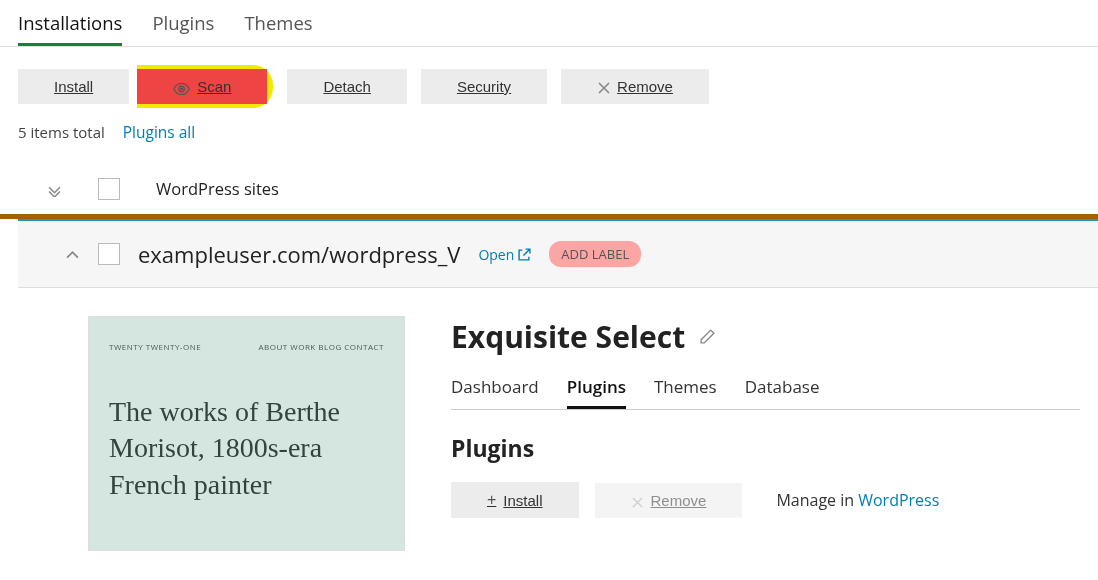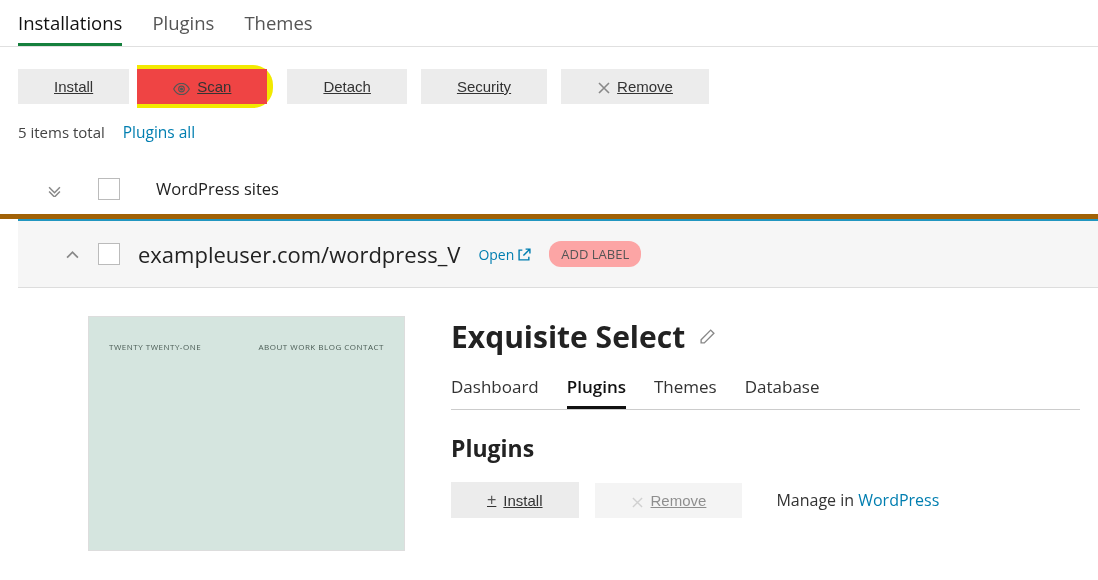--- a/index.html
+++ b/index.html
@@ -282,20 +282,21 @@
   </span>
   <span class="badge">ADD LABEL</span>
 </div>
 
 <div class="site-body">
   <div class="thumb">
     <div class="thumb-top">
       <span>TWENTY TWENTY-ONE</span>
       <span>ABOUT   WORK   BLOG   CONTACT</span>
     </div>
+    <div class="thumb-headline">The works of Berthe Morisot, 1800s-era French painter</div>
   </div>
 
   <div class="details">
     <div class="site-title-row">
       <div class="site-title">Exquisite Select</div>
       <span class="edit-icon">
         <svg viewBox="0 0 16 16" width="17" height="17">
             <path d="M2 11l9-9 3 3-9 9H2v-3z" fill="none" stroke="#888" stroke-width="1.3"></path>
           </svg>
       </span>

